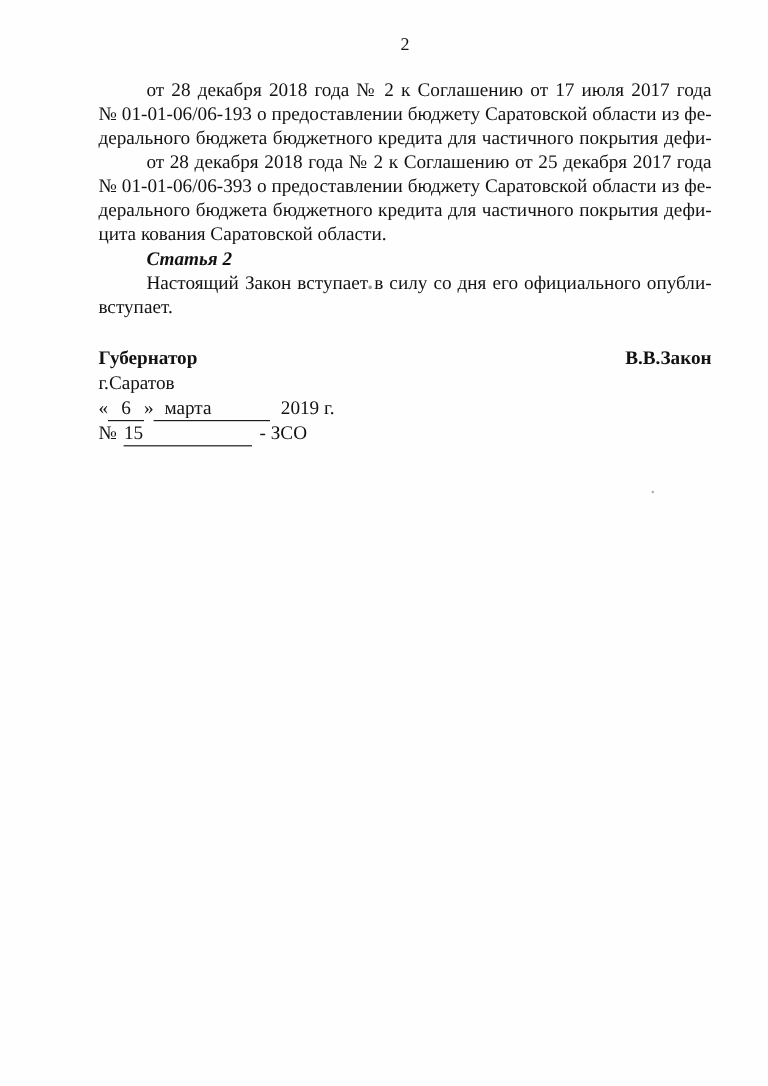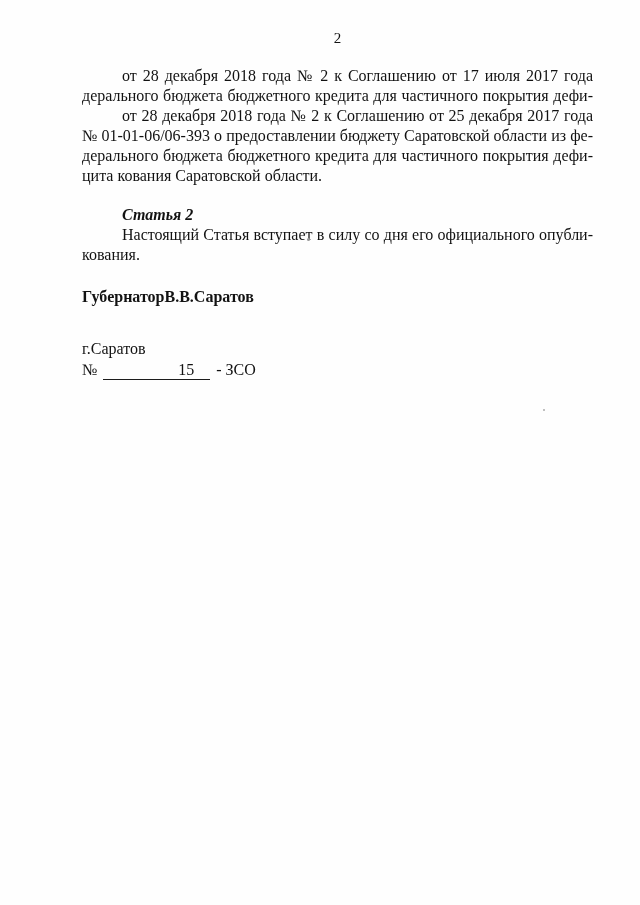--- a/index.html
+++ b/index.html
@@ -19,78 +19,81 @@
   .page-number {
     text-align: center;
     font-size: 15px;
     line-height: 18px;
   }
   .body-block { margin-top: 19px; }
   .line { margin: 0; }
   .jline { text-align: justify; text-align-last: justify; }
   .ind { text-indent: 40px; }
   .article-heading {
-    margin-top: 19px;
+    margin-top: 1px;
     text-indent: 40px;
     font-weight: bold;
     font-style: italic;
   }
   .sig-row {
     margin-top: 22px;
     display: flex;
+    justify-content: space-between;
     align-items: flex-end;
     font-weight: bold;
   }
-  .footer-block { margin-top: 31px; line-height: 21px; }
+  .footer-block { line-height: 21px; }
   .blank {
     display: inline-block;
     border-bottom: 1.5px solid #1c1c1c;
     line-height: 19px;
   }
   .blank-day { width: 30px; text-align: center; }
   .blank-month { width: 97px; padding-left: 9px; margin-right: 9px; }
-  .blank-num { width: 107px; text-align: right; padding-right: 16px; margin-left: 6px; margin-right: 6px; }
+  .blank-num { width: 107px; text-align: left; padding-right: 16px; margin-left: 6px; margin-right: 6px; }
   .speck { position: absolute; border-radius: 50%; }
   .speck-1 { left: 307px; top: 238px; width: 3px; height: 3px; background: #9a9a9a; }
   .speck-2 { left: 543px; top: 409px; width: 2px; height: 2px; background: #ababab; }
 </style>
 </head>
 <body>
 
 <div class="page">
 
   <div class="page-number">2</div>
 
   <div class="body-block">
     <p class="line jline ind">от 28 декабря 2018 года № 2 к Соглашению от 17 июля 2017 года</p>
+    <p class="line jline">№ 01-01-06/06-193 о предоставлении бюджету Саратовской области из фе-</p>
     <p class="line jline">дерального бюджета бюджетного кредита для частичного покрытия дефи-</p>
   </div>
 
   <div>
     <p class="line jline ind">от 28 декабря 2018 года № 2 к Соглашению от 25 декабря 2017 года</p>
     <p class="line jline">№ 01-01-06/06-393 о предоставлении бюджету Саратовской области из фе-</p>
     <p class="line jline">дерального бюджета бюджетного кредита для частичного покрытия дефи-</p>
     <p class="line">цита кования Саратовской области.</p>
   </div>
 
   <p class="article-heading">Статья 2</p>
 
   <div>
-    <p class="line jline ind">Настоящий Статья вступает в силу со дня его официального опубли-</p>
-    <p class="line">кования.</p>
+    <p class="line jline ind">Настоящий Закон вступает в силу со дня его официального опубли-</p>
+    <p class="line">вступает.</p>
   </div>
 
   <div class="sig-row">
     <div>
       <p class="line">Губернатор</p>
     </div>
-    <div>В.В.Саратов</div>
+    <div>В.В.Закон</div>
   </div>
 
   <div class="footer-block">
     <p class="line">г.Саратов</p>
+    <p class="line"><span>«</span><span class="blank blank-day"><span>6</span></span><span>»</span><span class="blank blank-month"><span>марта</span></span><span>2019 г.</span></p>
     <p class="line"><span>№</span><span class="blank blank-num"><span>15</span></span><span>- ЗСО</span></p>
   </div>
 
   <div class="speck speck-1"></div>
   <div class="speck speck-2"></div>
 
 </div>
 
 </body></html>

